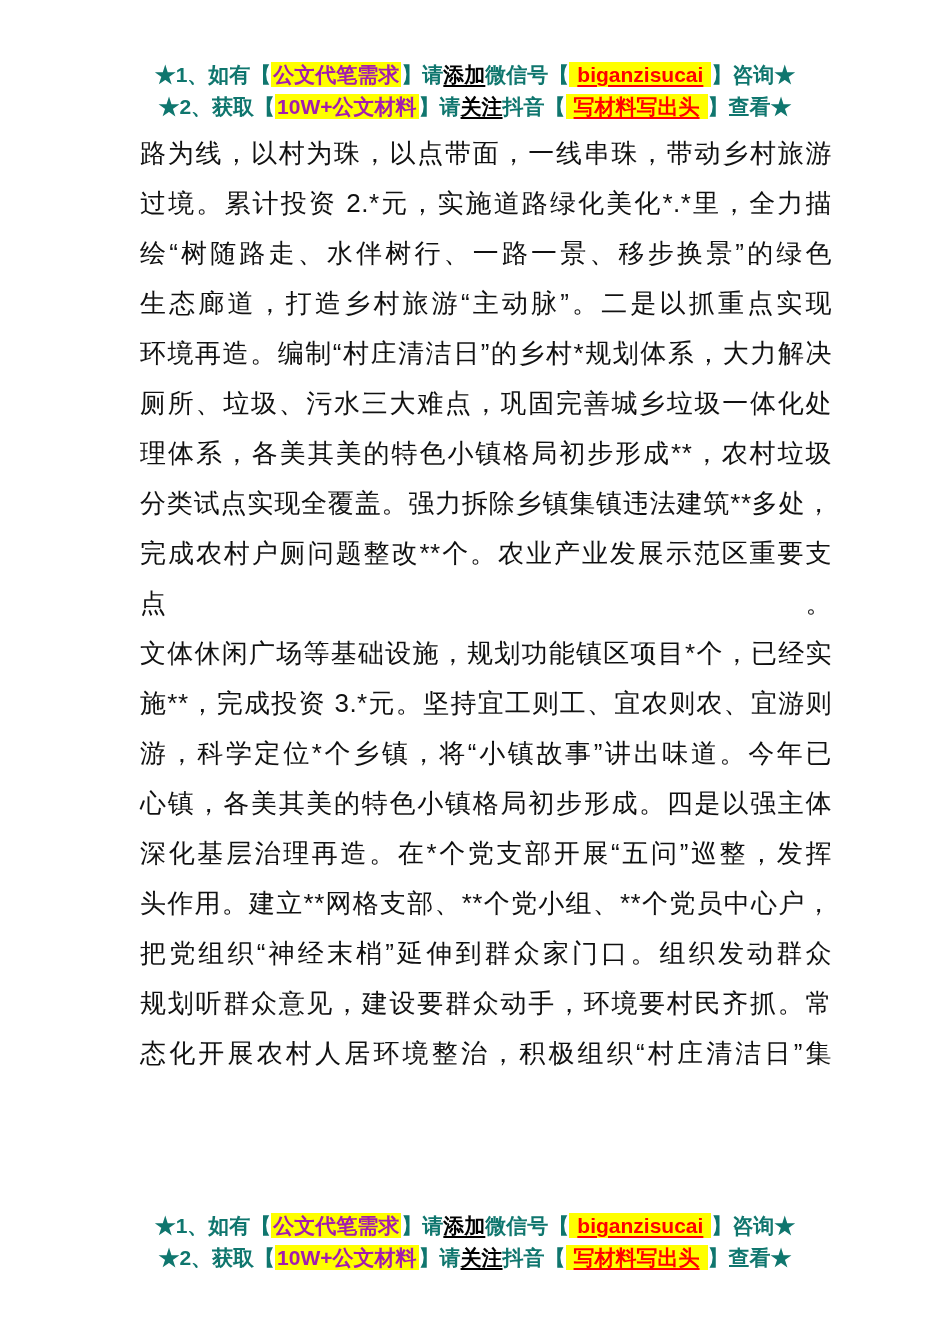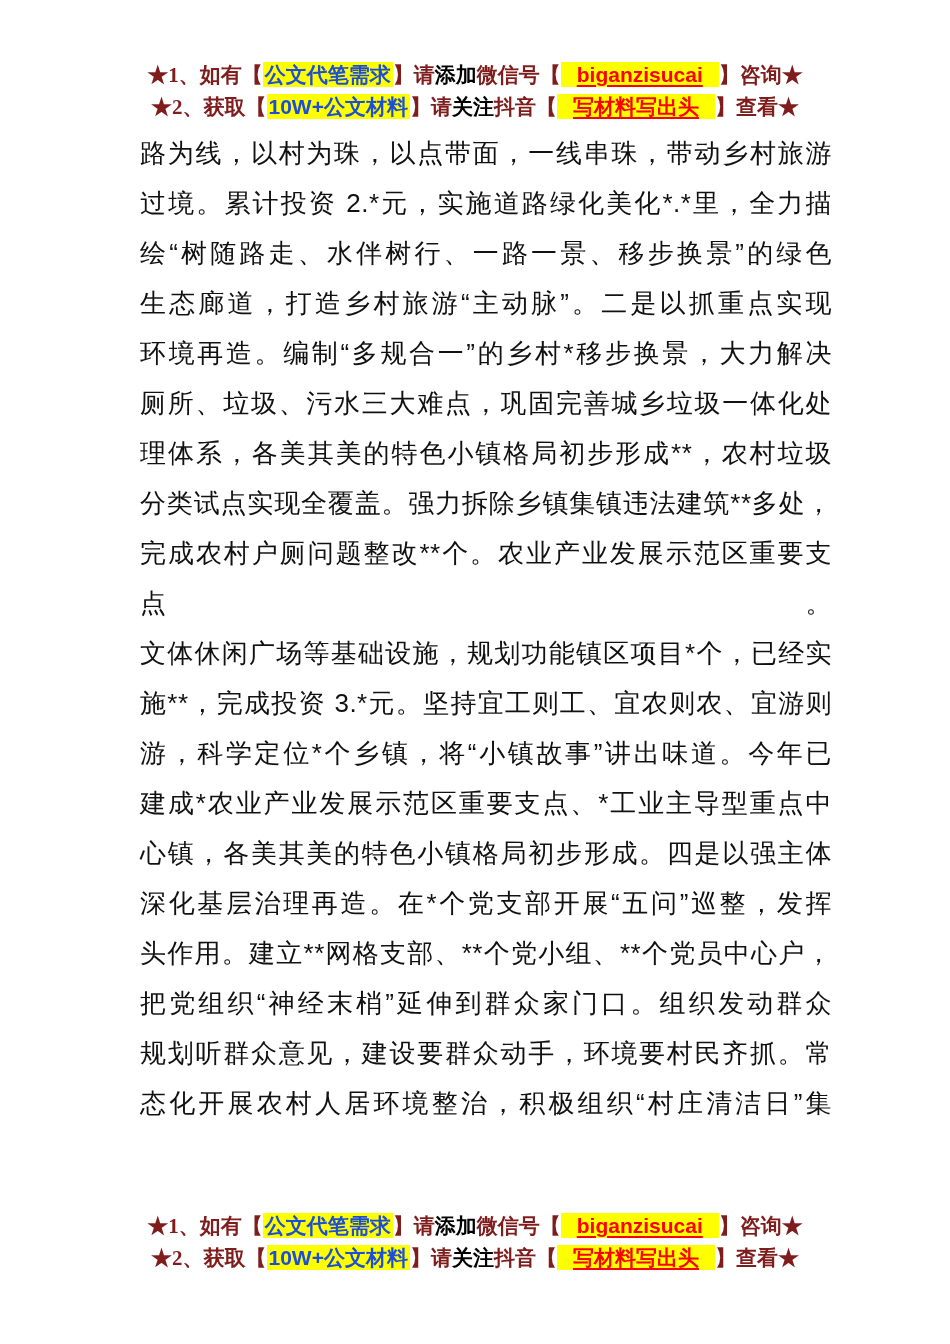--- a/index.html
+++ b/index.html
@@ -19,36 +19,37 @@
     left: 0; right: 0;
     text-align: center;
     font-weight: 800;
     font-size: 21px;
     line-height: 32px;
     color: #000000;
   }
   .banner-top { top: 59px; }
   .banner-bottom { top: 1210px; }
   .banner-line { white-space: nowrap; }
-  .seg-plain { color: #7f1d1d; font-family: Liberation Serif, serif; }
+  .seg-plain { color: #0f766e; }
   .seg-hl {
-    color: #1d4ed8;
+    color: #a21caf;
     background: #ffff00;
     padding: 1px 2px;
   }
   .seg-ul {
     color: #000000;
+    text-decoration: underline;
     text-decoration-thickness: 2px;
     text-underline-offset: 3px;
     margin-top: 22px;
   }
   .seg-hl-ul {
     color: #ff0000;
     background: #ffff00;
-    padding: 1px 16px;
+    padding: 1px 8px;
     text-decoration: underline;
     text-decoration-thickness: 2px;
     text-underline-offset: 3px;
   }
   .doc-body {
     position: absolute;
     left: 140px; top: 128px;
     width: 692px;
   }
   .body-line {
@@ -67,29 +68,28 @@
 <div class="page">
   <header class="banner banner-top">
       <div class="banner-line"><span class="seg-plain">★1、如有【</span><span class="seg-hl">公文代笔需求</span><span class="seg-plain">】请</span><span class="seg-ul">添加</span><span class="seg-plain">微信号【</span><span class="seg-hl-ul">biganzisucai</span><span class="seg-plain">】咨询★</span></div>
       <div class="banner-line"><span class="seg-plain">★2、获取【</span><span class="seg-hl">10W+公文材料</span><span class="seg-plain">】请</span><span class="seg-ul">关注</span><span class="seg-plain">抖音【</span><span class="seg-hl-ul">写材料写出头</span><span class="seg-plain">】查看★</span></div>
     </header>
   <main class="doc-body">
       <div class="body-line">路为线，以村为珠，以点带面，一线串珠，带动乡村旅游</div>
       <div class="body-line">过境。累计投资 2.*元，实施道路绿化美化*.*里，全力描</div>
       <div class="body-line">绘“树随路走、水伴树行、一路一景、移步换景”的绿色</div>
       <div class="body-line">生态廊道，打造乡村旅游“主动脉”。二是以抓重点实现</div>
-      <div class="body-line">环境再造。编制“多规合一”的乡村*移步换景，大力解决</div>
+      <div class="body-line">环境再造。编制“村庄清洁日”的乡村*规划体系，大力解决</div>
       <div class="body-line">厕所、垃圾、污水三大难点，巩固完善城乡垃圾一体化处</div>
       <div class="body-line">理体系，各美其美的特色小镇格局初步形成**，农村垃圾</div>
       <div class="body-line">分类试点实现全覆盖。强力拆除乡镇集镇违法建筑**多处，</div>
       <div class="body-line">完成农村户厕问题整改**个。农业产业发展示范区重要支点。</div>
       <div class="body-line">文体休闲广场等基础设施，规划功能镇区项目*个，已经实</div>
       <div class="body-line">施**，完成投资 3.*元。坚持宜工则工、宜农则农、宜游则</div>
       <div class="body-line">游，科学定位*个乡镇，将“小镇故事”讲出味道。今年已</div>
-      <div class="body-line">建成*农业产业发展示范区重要支点、*工业主导型重点中</div>
       <div class="body-line">心镇，各美其美的特色小镇格局初步形成。四是以强主体</div>
       <div class="body-line">深化基层治理再造。在*个党支部开展“五问”巡整，发挥</div>
       <div class="body-line">头作用。建立**网格支部、**个党小组、**个党员中心户，</div>
       <div class="body-line">把党组织“神经末梢”延伸到群众家门口。组织发动群众</div>
       <div class="body-line">规划听群众意见，建设要群众动手，环境要村民齐抓。常</div>
       <div class="body-line">态化开展农村人居环境整治，积极组织“村庄清洁日”集</div>
     </main>
   <footer class="banner banner-bottom">
       <div class="banner-line"><span class="seg-plain">★1、如有【</span><span class="seg-hl">公文代笔需求</span><span class="seg-plain">】请</span><span class="seg-ul">添加</span><span class="seg-plain">微信号【</span><span class="seg-hl-ul">biganzisucai</span><span class="seg-plain">】咨询★</span></div>
       <div class="banner-line"><span class="seg-plain">★2、获取【</span><span class="seg-hl">10W+公文材料</span><span class="seg-plain">】请</span><span class="seg-ul">关注</span><span class="seg-plain">抖音【</span><span class="seg-hl-ul">写材料写出头</span><span class="seg-plain">】查看★</span></div>

